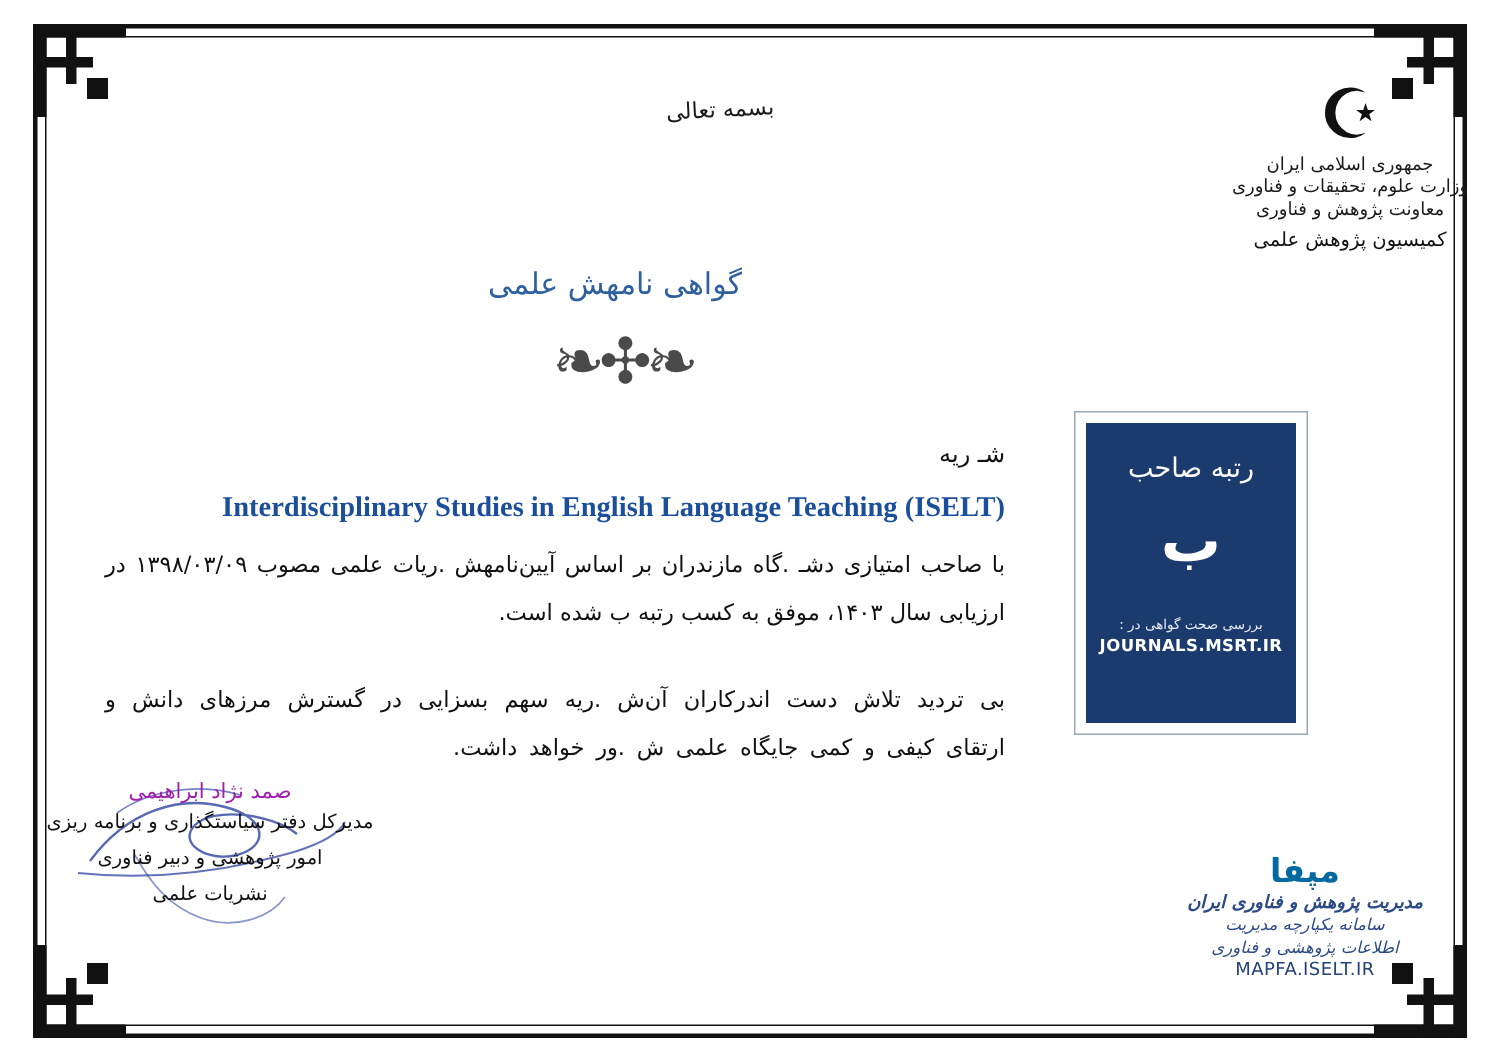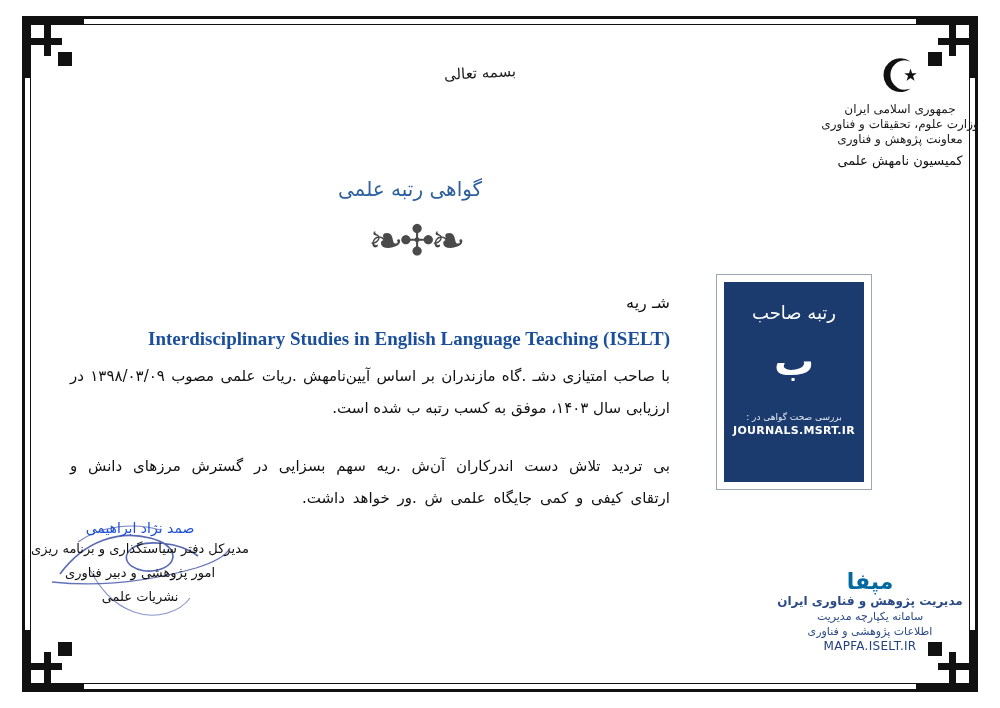--- a/index.html
+++ b/index.html
@@ -231,21 +231,21 @@
   
   .signature {
     position: absolute;
     left: 20px; top: 520px;
     width: 240px;
     text-align: center;
     direction: rtl;
   }
   .sig-name {
     font-size: 14px;
-    color: #1d4ed8;
+    color: #a21caf;
     position: relative;
     z-index: 2;
   }
   .sig-scribble {
     position: absolute;
     left: 10px; top: -8px;
     width: 220px;
     height: 110px;
     z-index: 1;
     pointer-events: none;
@@ -271,20 +271,21 @@
     font-size: 22px;
     line-height: 24px;
     color: #0369a1;
     font-weight: bold;
     letter-spacing: 1px;
   }
   .footer-line {
     font-size: 11px;
     line-height: 15px;
     color: #2b4a86;
+    font-style: italic;
   }
   .footer-line.bold { font-weight: bold; font-size: 12px; }
   .footer-url {
     font-size: 12px;
     color: #24427c;
     direction: ltr;
     letter-spacing: 0.3px;
   }
 </style>
 </head>
@@ -324,24 +325,24 @@
       <span class="bar blk"></span>
   </div>
 
   <div class="bismillah">بسمه تعالی</div>
 
   <div class="emblem">
     <div class="emblem-glyph">☪</div>
     <div class="emblem-line script">جمهوری اسلامی ایران</div>
     <div class="emblem-line script">وزارت علوم، تحقیقات و فناوری</div>
     <div class="emblem-line script">معاونت پژوهش و فناوری</div>
-    <div class="emblem-commission">کمیسیون نامهش علمی</div>
-  </div>
-
-  <div class="cert-title">گواهی رتبه علمی</div>
+    <div class="emblem-commission">کمیسیون پژوهش علمی</div>
+  </div>
+
+  <div class="cert-title">گواهی نامهش علمی</div>
   <div class="ornament">❧✣❧</div>
 
   <div class="body-block">
     <div class="line-intro">شـ  ریه</div>
     <div class="journal-name">Interdisciplinary Studies in English Language Teaching (ISELT)</div>
     <div class="para para-1">با صاحب امتیازی دشـ .گاه مازندران بر اساس آیین‌نامهش .ریات علمی مصوب ۱۳۹۸/۰۳/۰۹ در ارزیابی سال ۱۴۰۳، موفق به کسب رتبه  ب  شده است.</div>
     <div class="para para-2">بی تردید تلاش دست اندرکاران آن‌ش .ریه سهم بسزایی در گسترش مرزهای دانش و ارتقای کیفی و کمی جایگاه علمی ش .ور خواهد داشت.</div>
   </div>
 
   <div class="rank-card-outline"></div>

